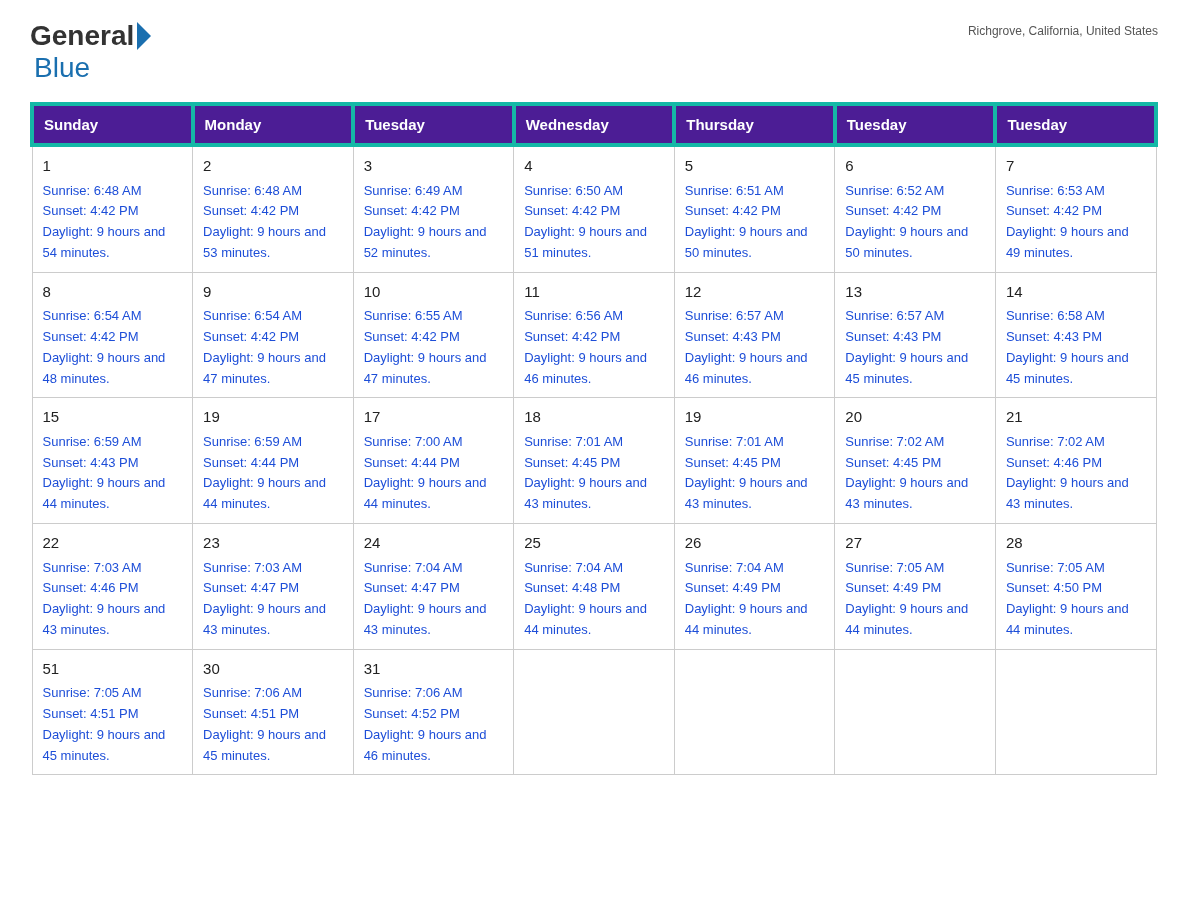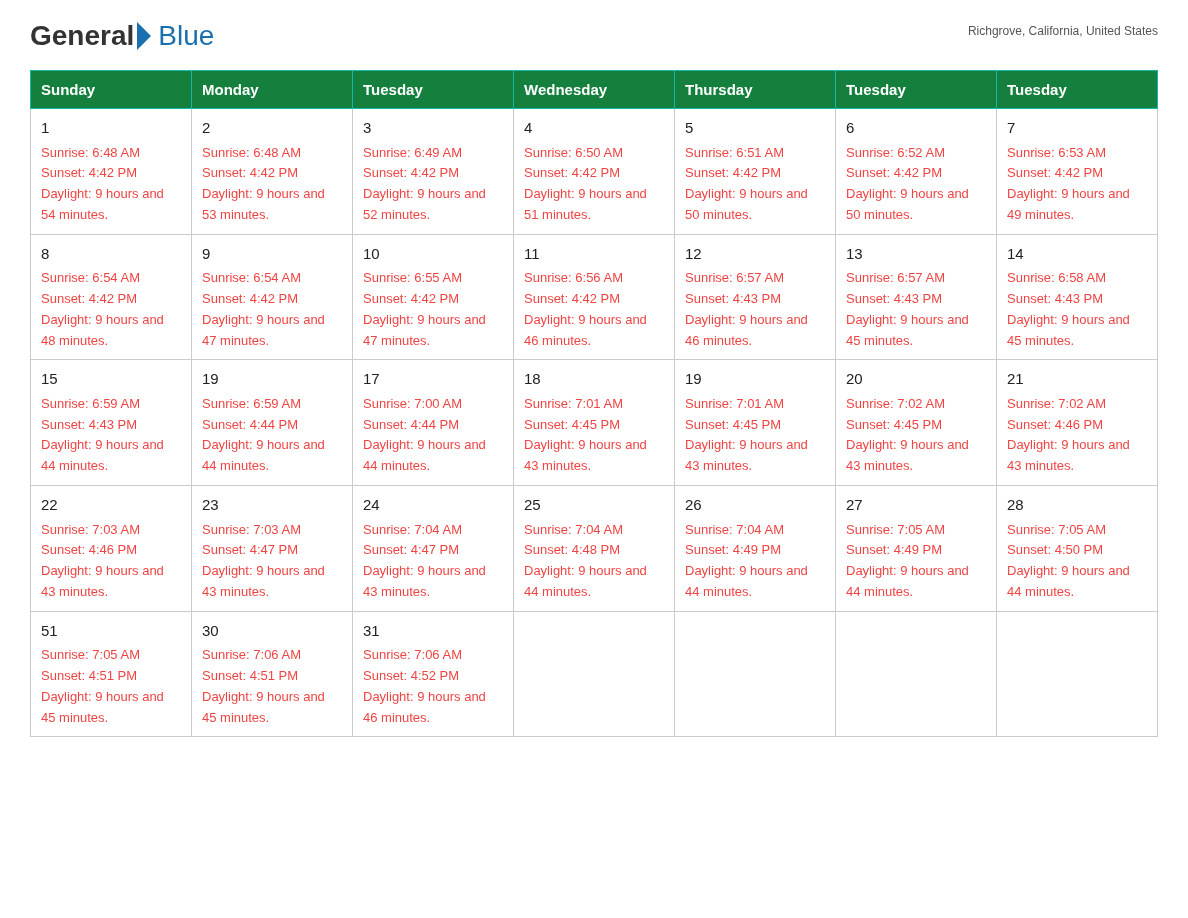--- a/index.html
+++ b/index.html
@@ -12,21 +12,21 @@
       padding: 20px 30px;
     }
     .header-area {
       display: flex;
       justify-content: space-between;
       align-items: flex-start;
       margin-bottom: 18px;
     }
     .logo-area {
       display: flex;
-      flex-direction: row;
+      flex-direction: column;
       align-items: flex-start;
     }
     .logo-text {
       display: flex;
       align-items: center;
       font-size: 28px;
       font-weight: bold;
       color: #333;
     }
     .logo-general { color: #333; }
@@ -54,46 +54,46 @@
       font-size: 12px;
       color: #555;
       margin-top: 4px;
     }
     .calendar-table {
       width: 100%;
       border-collapse: collapse;
       border: 1px solid #aaa;
     }
     .calendar-table th {
-      background: #15803d;
+      background: #4c1d95;
       color: #fff;
       font-size: 15px;
       font-weight: 600;
       padding: 10px 10px;
       text-align: left;
-      border: 1px solid #14b8a6;
+      border: 4px solid #14b8a6;
     }
     .calendar-table td {
       vertical-align: top;
       padding: 8px 10px;
       border: 1px solid #ccc;
       min-height: 90px;
       width: 14.28%;
       font-size: 13px;
       line-height: 1.5;
     }
     .day-number {
       font-size: 15px;
       font-weight: normal;
       margin-bottom: 3px;
       display: block;
     }
     .day-info {
       font-size: 13px;
-      color: #ef4444;
+      color: #1d4ed8;
       line-height: 1.6;
     }
     .empty-cell {
       background: #fff;
     }
     tr:last-child td {
       border-bottom: 1px solid #ccc;
     }
   </style>
 </head>

